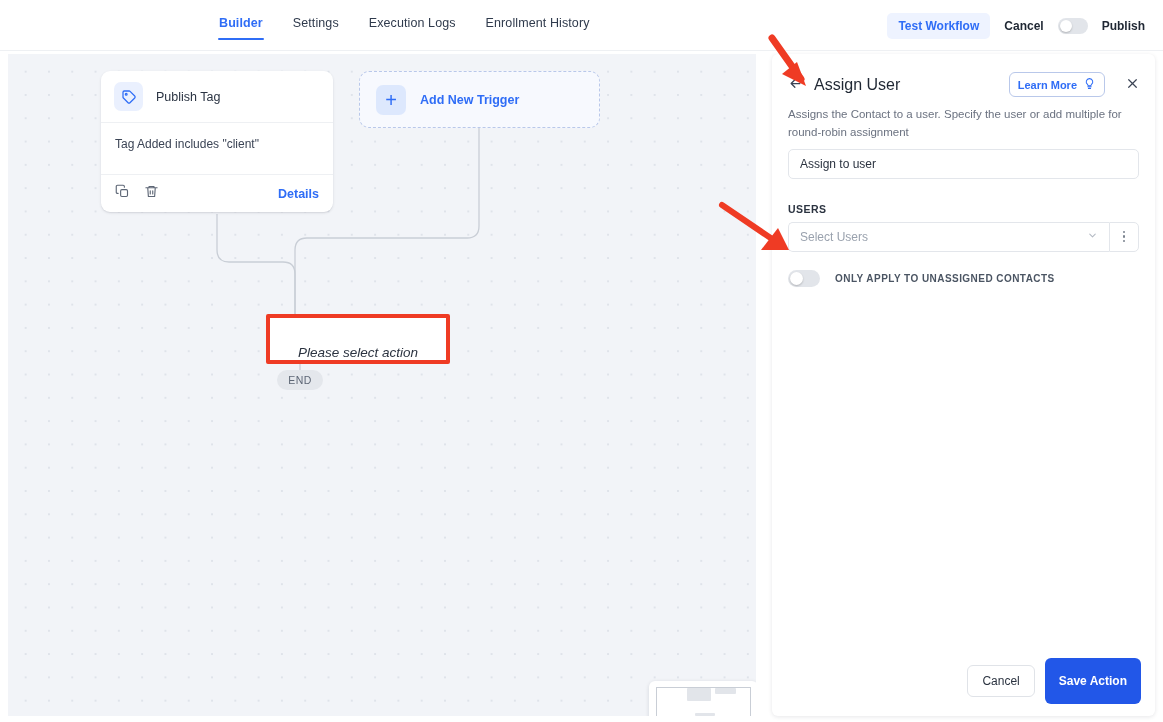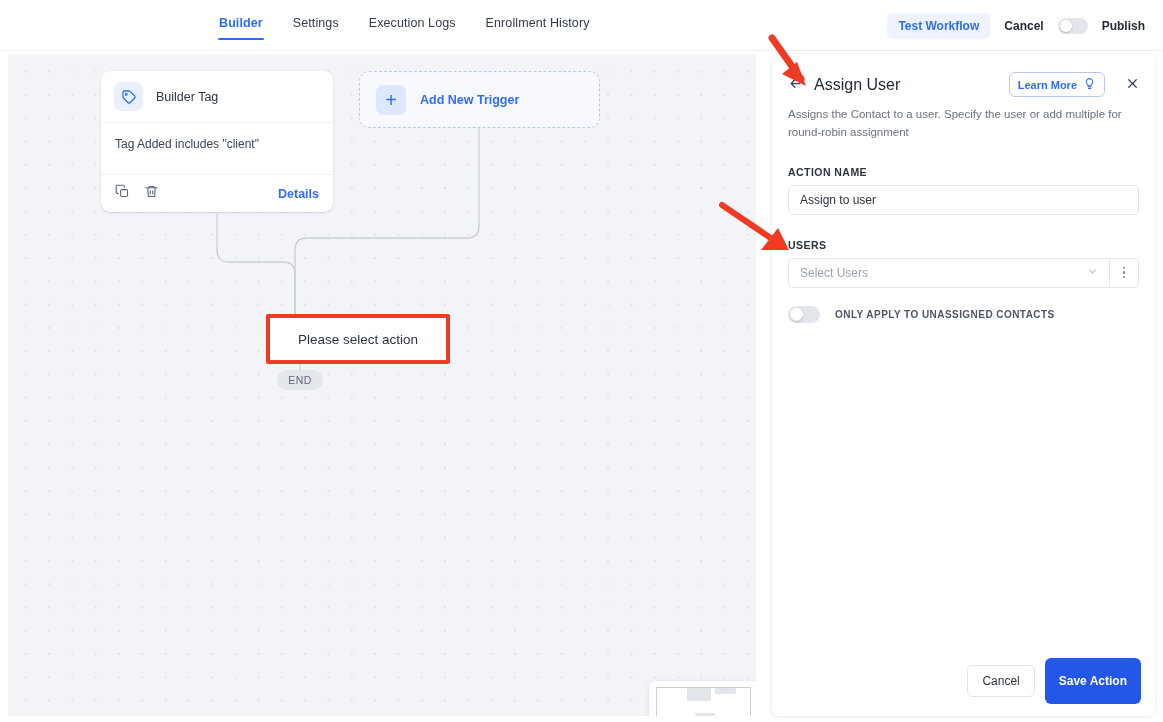--- a/index.html
+++ b/index.html
@@ -80,21 +80,21 @@
     width:30px; height:30px; border-radius:7px; background:#dde8fd;
     display:flex; align-items:center; justify-content:center;
     color:#2f6df6; font-size:20px; line-height:1; font-weight:400;
   }
   .add-trigger-label { font-size:12.5px; font-weight:700; color:#2f6df6; }
 
   
   #select-action-box {
     position:absolute; left:258px; top:260px; width:184px; height:50px;
     border:4px solid #ef3b24; background:#ffffff; border-radius:2px;
-    display:flex; align-items:center; justify-content:center;
+    display:flex; align-items:flex-end; justify-content:center;font-style:italic;
   }
   #select-action-box .txt { font-size:13.5px; color:#2b3340; }
 
   
   #end-pill {
     position:absolute; left:269px; top:316px; width:46px; height:20px;
     background:#e4e7ec; border-radius:10px;
     display:flex; align-items:center; justify-content:center;
     font-size:10.5px; color:#5d6675; letter-spacing:.4px;
   }
@@ -210,21 +210,21 @@
     </svg>
 
     <div class="node-card" id="contact-tag-card">
       <div class="card-head">
         <div class="icon-chip">
           <svg width="16" height="16" viewBox="0 0 24 24" fill="none" stroke="#2f6df6" stroke-width="1.9" stroke-linecap="round" stroke-linejoin="round">
             <path d="M20.6 13.4 13.4 20.6a2 2 0 0 1-2.8 0l-7-7A2 2 0 0 1 3 12.2V5a2 2 0 0 1 2-2h7.2a2 2 0 0 1 1.4.6l7 7a2 2 0 0 1 0 2.8Z"></path>
             <circle cx="7.8" cy="7.8" r="1.3"></circle>
           </svg>
         </div>
-        <div class="card-title">Builder Tag</div>
+        <div class="card-title">Publish Tag</div>
       </div>
       <div class="card-body">Tag Added includes "client"</div>
       <div class="card-foot">
         <div class="foot-icons">
           <span>
             <svg width="15" height="15" viewBox="0 0 24 24" fill="none" stroke="#5d6675" stroke-width="1.8" stroke-linecap="round" stroke-linejoin="round">
               <rect x="9" y="9" width="11" height="11" rx="2"></rect>
               <path d="M5 15H4a2 2 0 0 1-2-2V4a2 2 0 0 1 2-2h9a2 2 0 0 1 2 2v1"></path>
             </svg>
           </span>
@@ -280,21 +280,20 @@
         <span class="close-x">
           <svg width="13" height="13" viewBox="0 0 24 24" fill="none" stroke="#3b4455" stroke-width="2.2" stroke-linecap="round">
             <path d="M5 5l14 14M19 5 5 19"></path>
           </svg>
         </span>
       </div>
       <div class="panel-desc">Assigns the Contact to a user. Specify the user or add multiple for round-robin assignment</div>
     </div>
 
     <div class="panel-body">
-      <div class="field-label">ACTION NAME</div>
       <input class="text-input" type="text" value="Assign to user" style="">
 
       <div class="field-label">USERS</div>
       <div class="select-row">
         <div class="select-box">
           <span class="select-placeholder">Select Users</span>
           <span class="chev">
             <svg width="11" height="11" viewBox="0 0 24 24" fill="none" stroke="#b3b9c3" stroke-width="2.2" stroke-linecap="round" stroke-linejoin="round">
               <path d="M6 9l6 6 6-6"></path>
             </svg>

